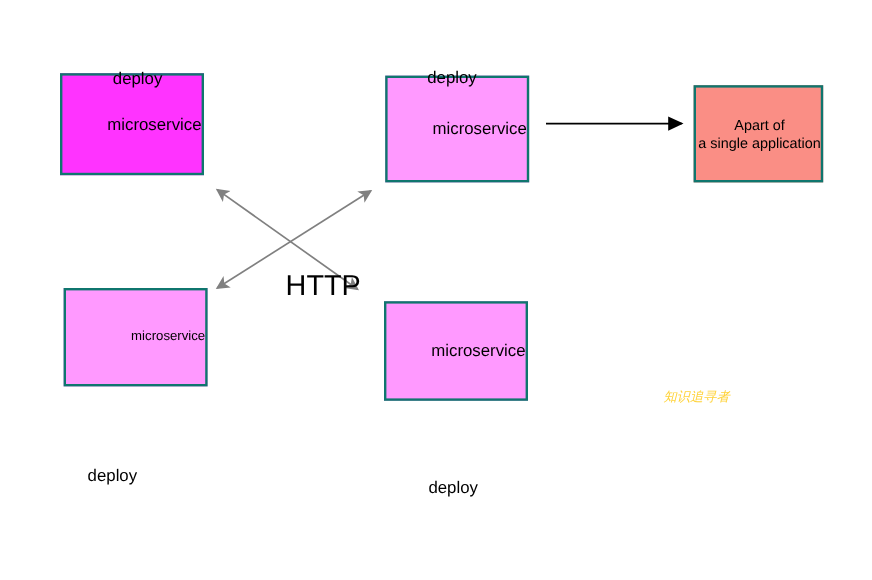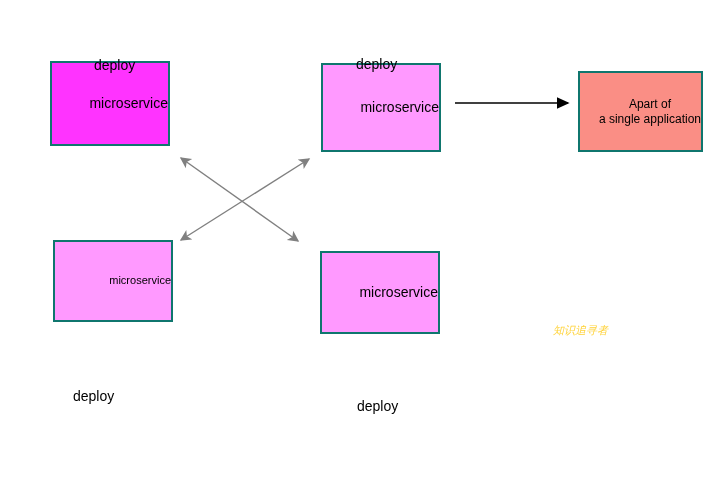--- a/index.html
+++ b/index.html
@@ -43,21 +43,21 @@
     left: 53px; top: 240px; width: 120px; height: 82px;
     background: #ff99ff;
     font-size: 11px;
   }
   #node-ms-bottom-mid {
     left: 320px; top: 251px; width: 120px; height: 83px;
     background: #ff99ff;
     font-size: 14px;
   }
   #node-single-app {
-    left: 578px; top: 71px; width: 125px; height: 81px;
+    left: 578px; top: 71px; width: 108px; height: 81px;
     background: #fa8e85;
     font-size: 12px;
   }
   .caption {
     position: absolute;
     color: #000000;
     white-space: nowrap;
     margin-top: 30px;
   }
   .deploy-label {
@@ -136,17 +136,18 @@
   </div>
 
   <div class="caption deploy-label" id="label-deploy-top-left">deploy</div>
 
   <div class="caption deploy-label" id="label-deploy-top-mid">deploy</div>
 
   <div class="caption deploy-label" id="label-deploy-bottom-left">deploy</div>
 
   <div class="caption deploy-label" id="label-deploy-bottom-mid">deploy</div>
 
+  <div class="caption" id="label-http">HTTP</div>
 
   <div class="caption" id="label-watermark">知识追寻者</div>
 
 
 </div>
 
 </body></html>

